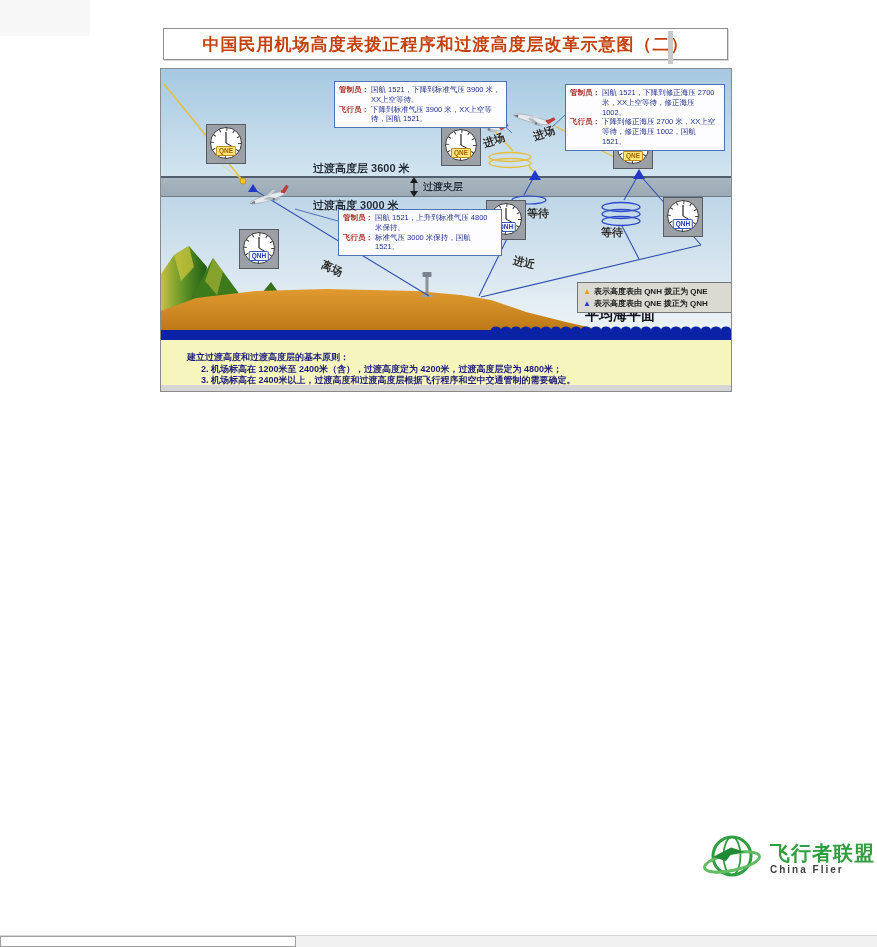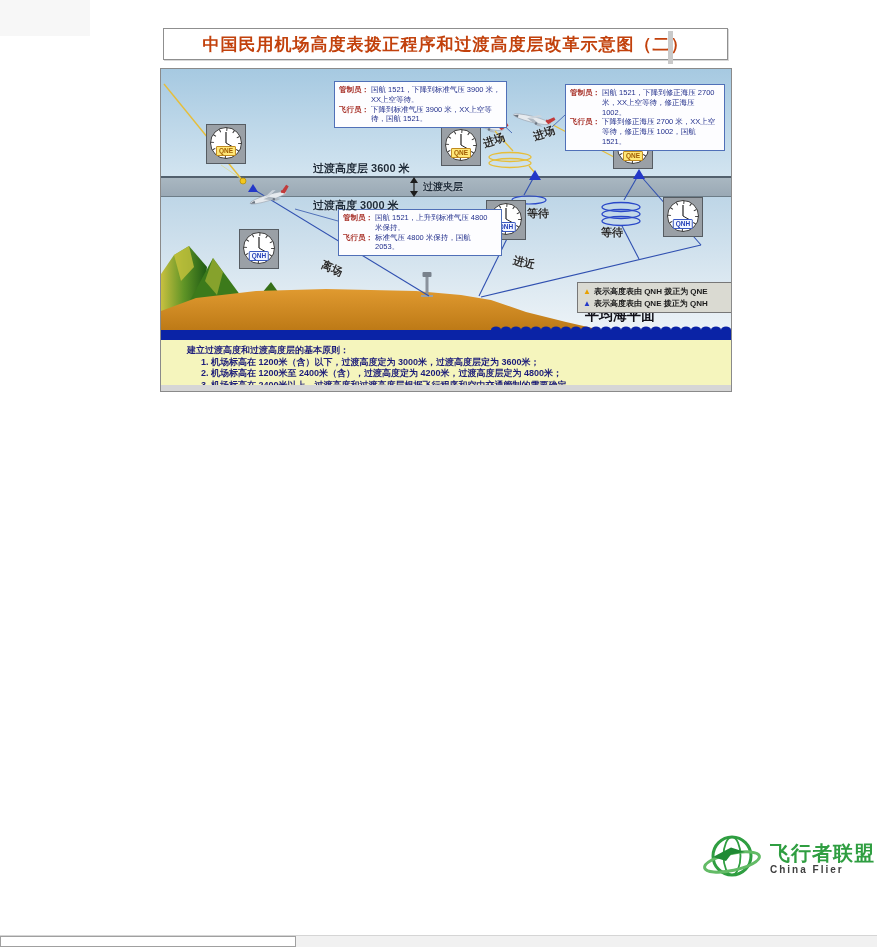--- a/index.html
+++ b/index.html
@@ -46,21 +46,21 @@
   .msl{position:absolute;font-size:14px;font-weight:bold;color:#101018;white-space:nowrap;}
 
   
   .legend{position:absolute;left:416px;top:213px;width:148px;background:#dadad2;border:1px solid #777;
           padding:3px 5px;font-size:8px;font-weight:bold;color:#1a1a1a;line-height:1.45;}
   .legend .row{display:flex;align-items:center;white-space:nowrap;}
   .tri{margin-right:3px;font-size:8px;}
 
   
   .notes{position:absolute;left:0;top:271px;width:570px;height:45px;background:#f5f5bd;
-         color:#1d1d7a;font-weight:bold;font-size:9px;line-height:1.3;padding-top:5px;box-sizing:border-box;}
+         color:#1d1d7a;font-weight:bold;font-size:9px;line-height:1.3;padding-top:12px;box-sizing:border-box;}
   .notes .head{padding-left:26px;}
   .notes .item{padding-left:40px;}
   .frame-strip{position:absolute;left:0;bottom:0;width:570px;height:6px;background:#d6d6d6;}
 
   
   .logo{position:absolute;left:700px;top:824px;width:177px;height:70px;display:flex;align-items:center;}
   .logo-text{margin-left:6px;display:flex;flex-direction:column;}
   .logo-cn{font-size:20px;font-weight:bold;letter-spacing:1px;color:#2f9e41;line-height:1.1;}
   .logo-en{font-size:10px;font-weight:bold;letter-spacing:2px;color:#404040;line-height:1.2;}
 
@@ -268,21 +268,21 @@
         <span class="ctx">下降到修正海压 2700 米，XX上空等待，修正海压 1002，国航 1521。</span>
       </div>
     </div>
     <div class="callout" style="left:177px;top:140px;width:154px">
       <div class="c-line">
         <span class="spk">管制员：</span>
         <span class="ctx">国航 1521，上升到标准气压 4800 米保持。</span>
       </div>
       <div class="c-line">
         <span class="spk">飞行员：</span>
-        <span class="ctx">标准气压 4800 米保持，国航 2053。</span>
+        <span class="ctx">标准气压 3000 米保持，国航 1521。</span>
       </div>
     </div>
 
     <div class="lvl" style="left:152px;top:92px">过渡高度层  3600 米</div>
     <div class="lvl" style="left:262px;top:111px;font-size:10px">过渡夹层</div>
     <div class="lvl" style="left:152px;top:129px">过渡高度  3000 米</div>
 
     <div class="plabel" style="left:322px;top:64px;transform:rotate(-20deg)">进场</div>
     <div class="plabel" style="left:372px;top:57px;transform:rotate(-20deg)">进场</div>
     <div class="plabel" style="left:160px;top:192px;transform:rotate(24deg)">离场</div>
@@ -297,21 +297,20 @@
         <span>表示高度表由 QNH 拨正为 QNE</span>
       </div>
       <div class="row">
         <span class="tri" style="color: rgb(36, 56, 200);">▲</span>
         <span>表示高度表由 QNE 拨正为 QNH</span>
       </div>
     </div>
 
     <div class="notes">
       <div class="head">建立过渡高度和过渡高度层的基本原则：</div>
-      <div class="item">1. 机场标高在 1200米（含）以下，过渡高度定为 3000米，过渡高度层定为 3600米；</div>
       <div class="item">2. 机场标高在 1200米至 2400米（含），过渡高度定为 4200米，过渡高度层定为 4800米；</div>
       <div class="item">3. 机场标高在 2400米以上，过渡高度和过渡高度层根据飞行程序和空中交通管制的需要确定。</div>
     </div>
     <div class="frame-strip"></div>
   </div>
 
   <div class="logo">
     <svg width="64" height="64" viewBox="0 0 64 64">
       <circle cx="32" cy="29" r="19" fill="none" stroke="#2f9e41" stroke-width="3"></circle>
       <ellipse cx="32" cy="29" rx="8.5" ry="19" fill="none" stroke="#2f9e41" stroke-width="1.8"></ellipse>

